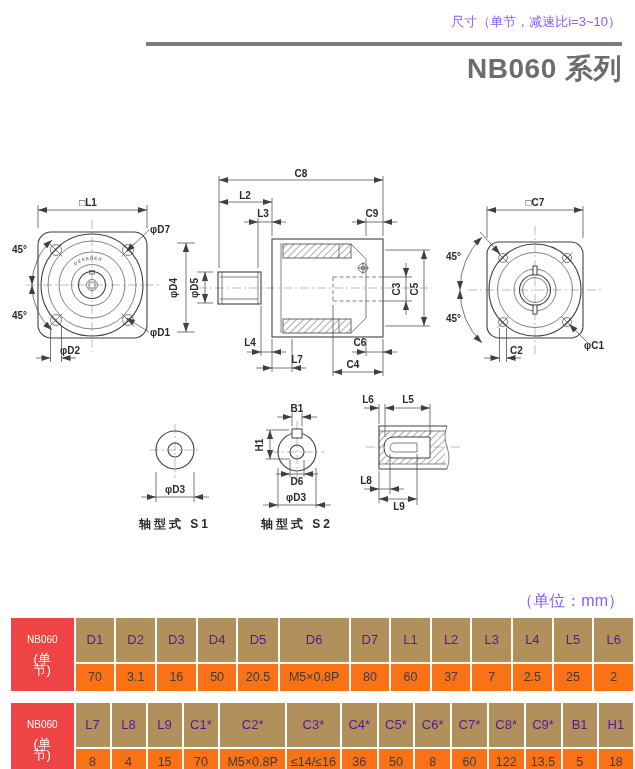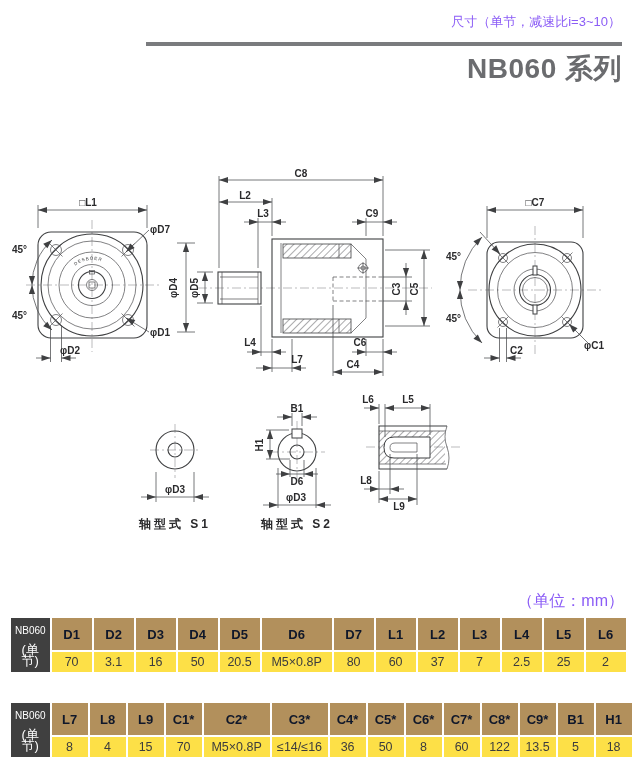--- a/index.html
+++ b/index.html
@@ -21,23 +21,23 @@
   .dash { stroke-dasharray:4 2.5; }
   .wf { fill:#ffffff; stroke:#3f4042; stroke-width:1; }
   .dt { font:bold 10px "Liberation Sans", sans-serif; fill:#2a2a2c; }
   .cap { font:bold 12px "Liberation Sans", sans-serif; fill:#2a2a2c; letter-spacing:3px; }
   .brand { font:4.5px "Liberation Sans", sans-serif; fill:#3f4042; letter-spacing:0.8px; }
 
   
   .t1 { position:absolute; left:9px; top:616px; }
   .t2 { position:absolute; left:9px; top:701px; }
   table.spec { border-collapse:separate; border-spacing:2px; table-layout:fixed; }
-  table.spec th { background:#b2905c; color:#0f172a; font-size:13px; font-weight:bold; height:32px; padding:0 1px; text-align:center; }
-  table.spec td.val { background:#fde047; color:#3c3c3e; font-size:12.5px; height:20px; padding:0 1px; text-align:center; }
-  table.spec td.lab { background:#404040; color:#ffffff; text-align:center; padding:4px; }
+  table.spec th { background:#b2905c; color:#4c1d95; font-size:13px; font-weight:normal; height:32px; padding:0 1px; text-align:center; }
+  table.spec td.val { background:#f97316; color:#3c3c3e; font-size:12.5px; height:20px; padding:0 1px; text-align:center; }
+  table.spec td.lab { background:#ef4444; color:#ffffff; text-align:center; padding:16px; }
   .lab .l1 { font-size:10px; line-height:12px; }
   .lab .l2 { font-size:13px; line-height:11px;margin-top:7px; }
 </style>
 </head>
 <body>
 
 <div class="subtitle">尺寸（单节，减速比i=3~10）</div>
 <div class="rule"></div>
 <div class="title">NB060 系列</div>
 

